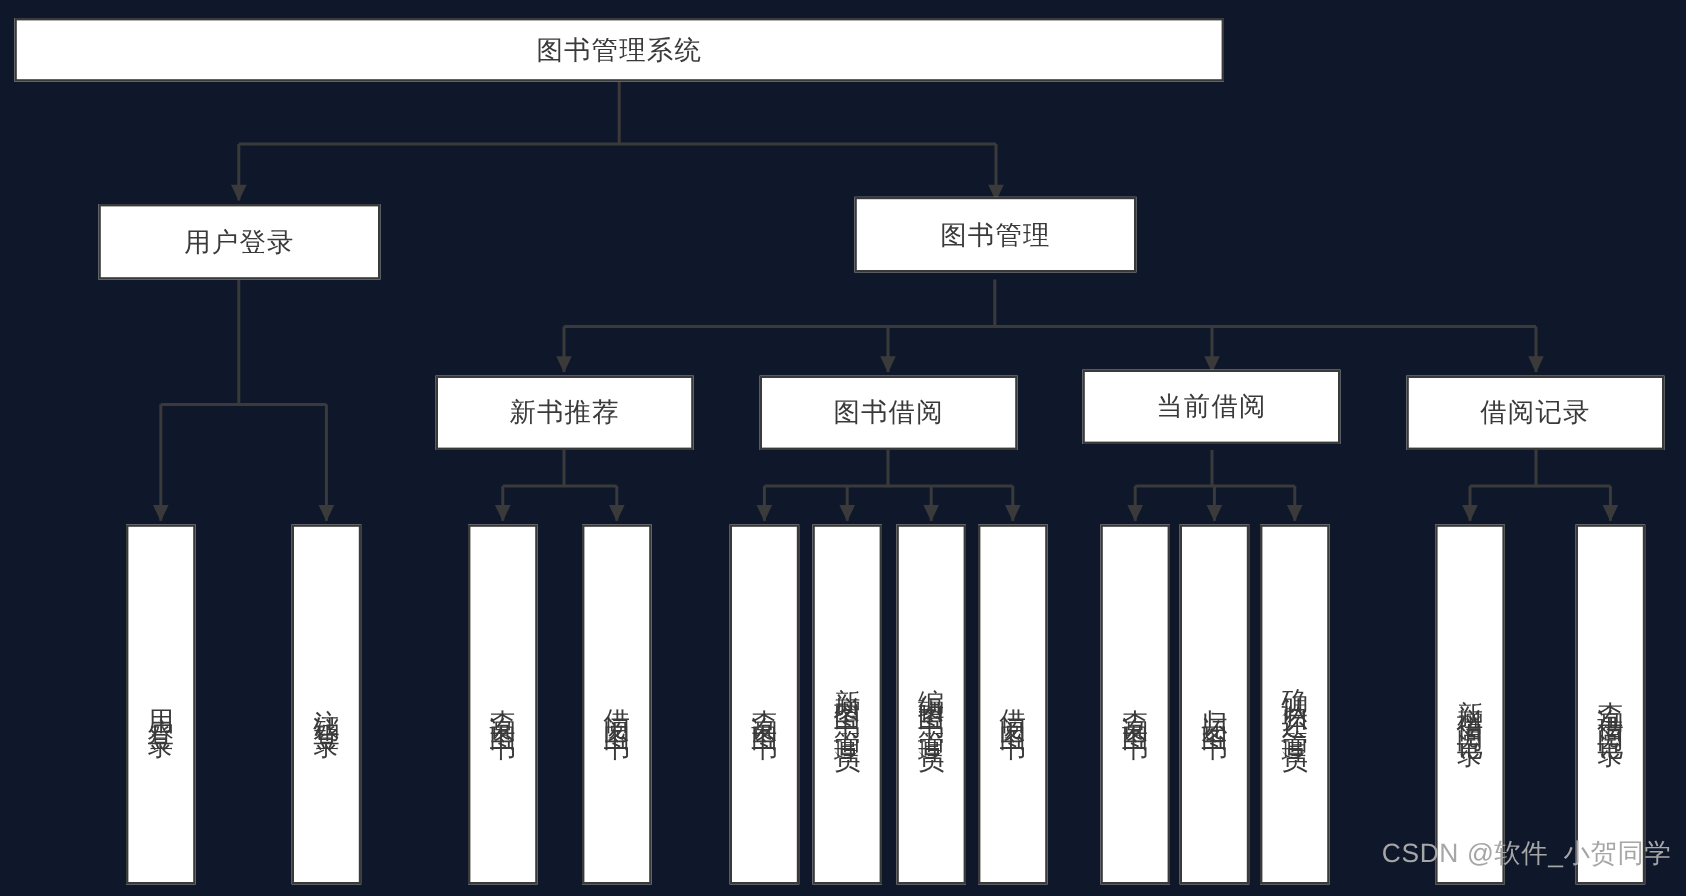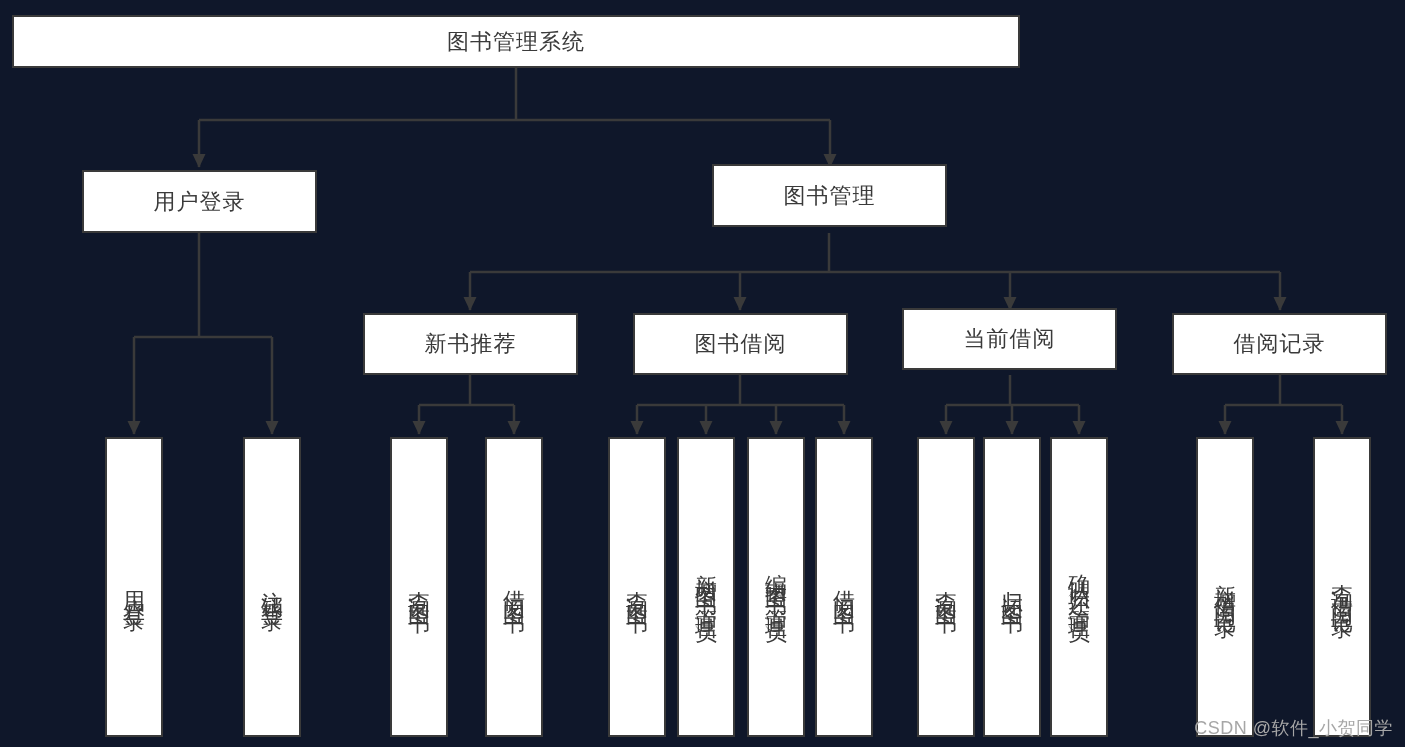--- a/index.html
+++ b/index.html
@@ -24,22 +24,22 @@
   .box.v span{
     writing-mode:vertical-rl;
     text-orientation:mixed;
     font-size:22px;
     letter-spacing:7px;
     line-height:1;
     color:#3a3a3a;
   }
   .watermark{
     position:absolute;
-    right:12px;bottom:7px;
-    font-size:18px;
+    right:12px;bottom:21px;
+    font-size:22px;
     color:#a6a6a6;
     letter-spacing:0.5px;
   }
 </style>
 </head>
 <body>
 
 <div class="stage">
 
   <svg class="wires" viewBox="0 0 1405 747" xmlns="http://www.w3.org/2000/svg">

